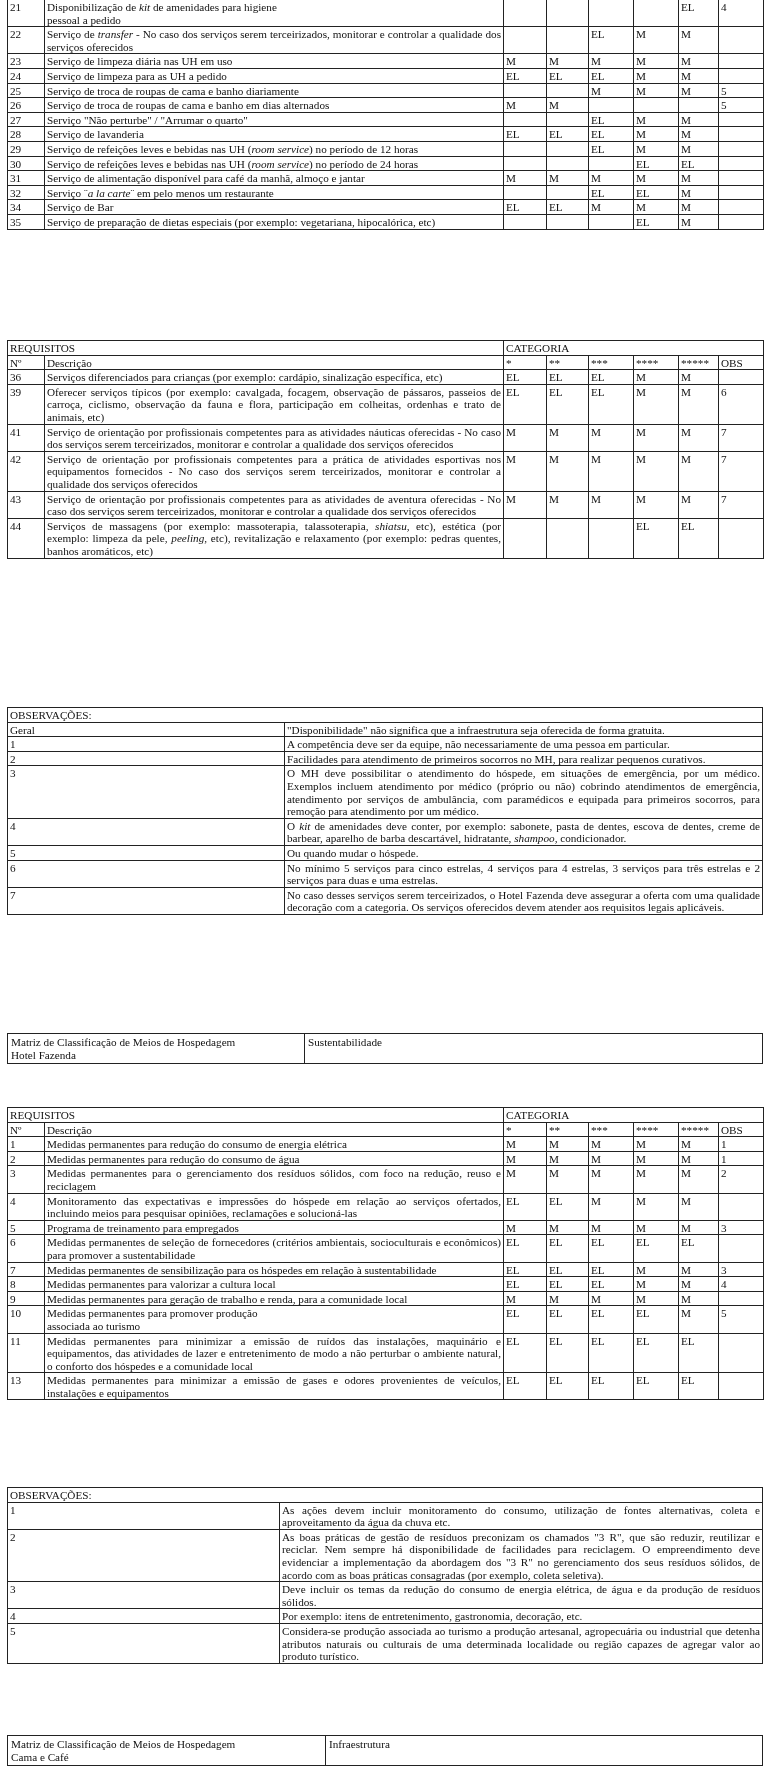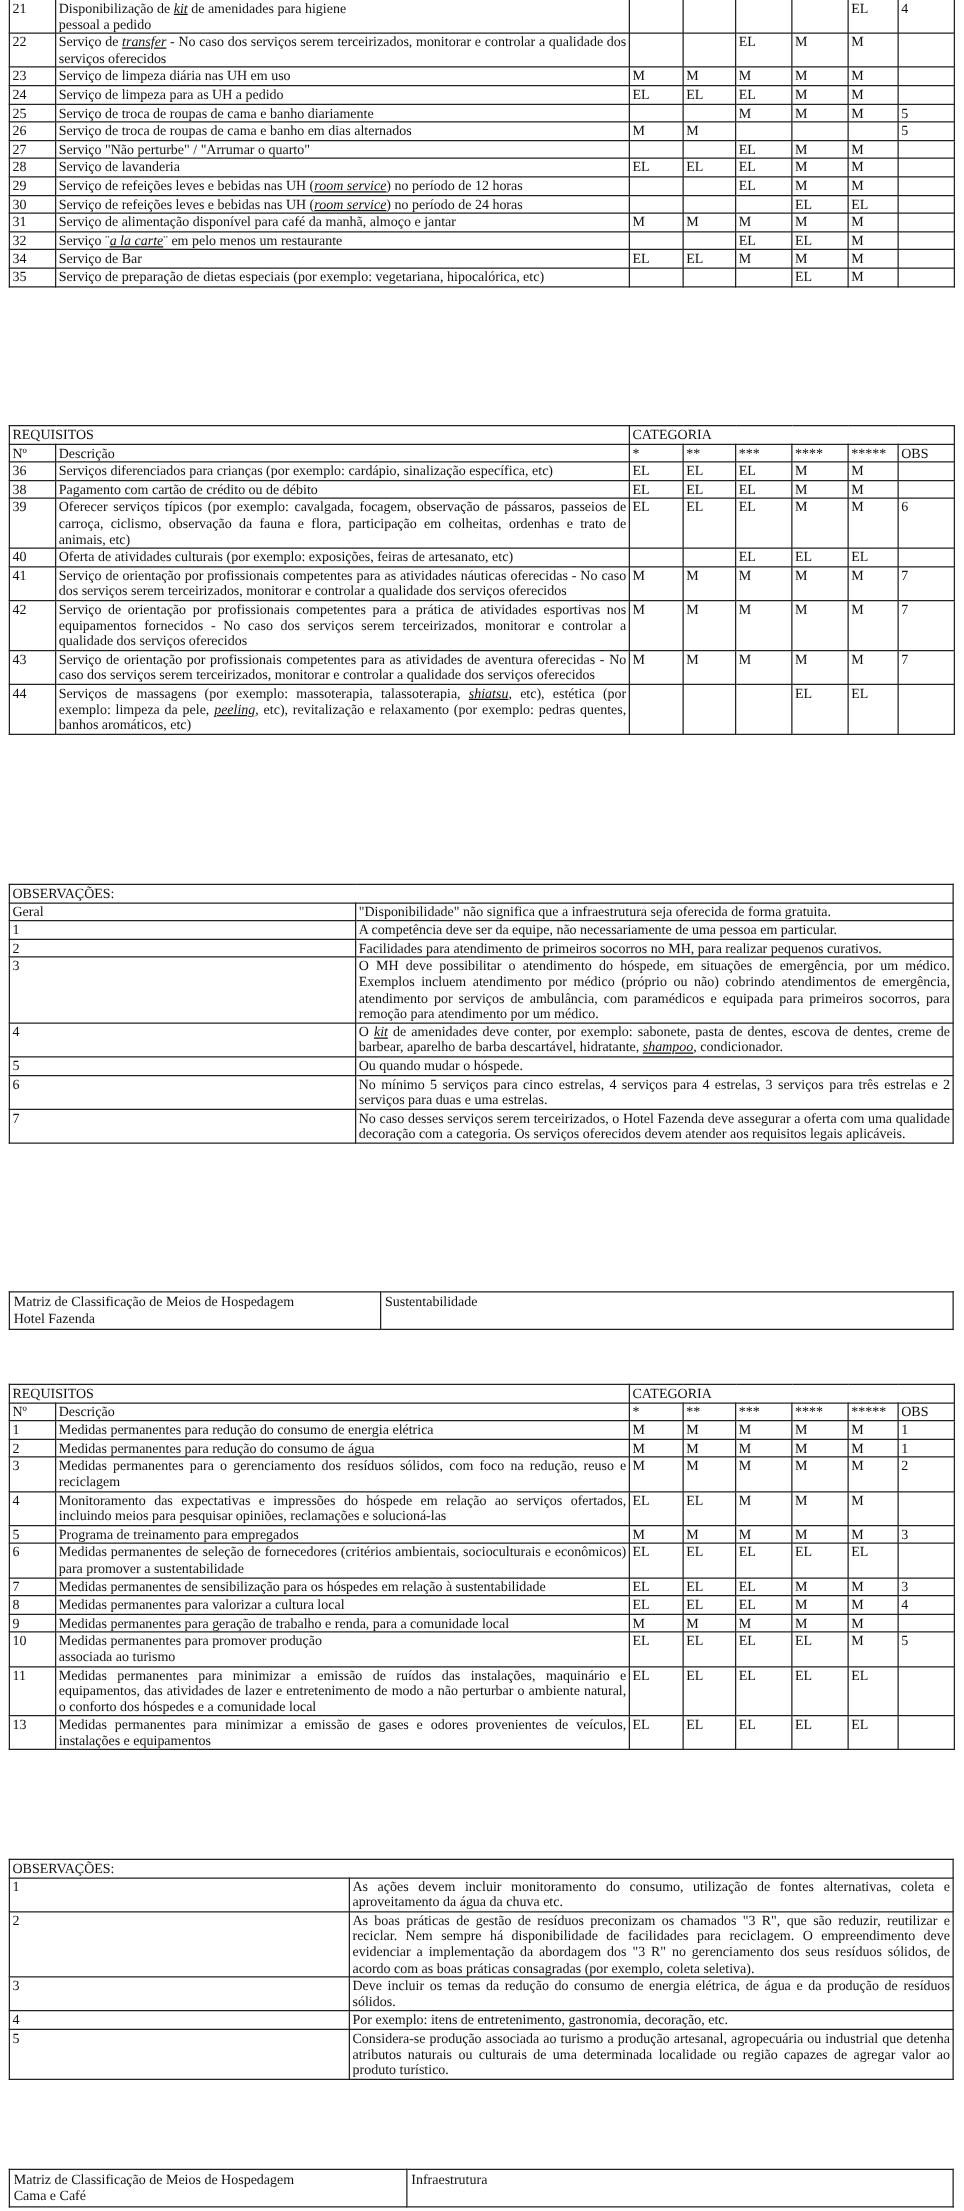--- a/index.html
+++ b/index.html
@@ -9,21 +9,21 @@
   td { border: 1px solid #222; vertical-align: top; padding: 1px 2px 0 2px; text-align: justify; }
   td.c { text-align: left; }
   col.no { width: 37px; }
   col.desc { width: 459px; }
   col.s1 { width: 43px; }
   col.s2 { width: 42px; }
   col.s3 { width: 45px; }
   col.s4 { width: 45px; }
   col.s5 { width: 40px; }
   col.obs { width: 45px; }
-  i { font-style: italic; text-decoration: underline; }
+  i { font-style: italic; }
   .box td { padding: 2px 3px; margin-left: 24px; }
 </style>
 </head>
 <body>
 
 <table id="t1" style="top:-1px;padding-left:32px;">
   <colgroup>
       <col class="no">
       <col class="desc">
       <col class="s1">
@@ -209,48 +209,28 @@
         <td class="c">36</td>
         <td>Serviços diferenciados para crianças (por exemplo: cardápio, sinalização específica, etc)</td>
         <td class="c">EL</td>
         <td class="c">EL</td>
         <td class="c">EL</td>
         <td class="c">M</td>
         <td class="c">M</td>
         <td class="c"></td>
       </tr>
       <tr>
-        <td class="c">38</td>
-        <td>Pagamento com cartão de crédito ou de débito</td>
-        <td class="c">EL</td>
-        <td class="c">EL</td>
-        <td class="c">EL</td>
-        <td class="c">M</td>
-        <td class="c">M</td>
-        <td class="c"></td>
-      </tr>
-      <tr>
         <td class="c">39</td>
         <td>Oferecer serviços típicos (por exemplo: cavalgada, focagem, observação de pássaros, passeios de carroça, ciclismo, observação da fauna e flora, participação em colheitas, ordenhas e trato de animais, etc)</td>
         <td class="c">EL</td>
         <td class="c">EL</td>
         <td class="c">EL</td>
         <td class="c">M</td>
         <td class="c">M</td>
         <td class="c">6</td>
-      </tr>
-      <tr>
-        <td class="c">40</td>
-        <td>Oferta de atividades culturais (por exemplo: exposições, feiras de artesanato, etc)</td>
-        <td class="c"></td>
-        <td class="c"></td>
-        <td class="c">EL</td>
-        <td class="c">EL</td>
-        <td class="c">EL</td>
-        <td class="c"></td>
       </tr>
       <tr>
         <td class="c">41</td>
         <td>Serviço de orientação por profissionais competentes para as atividades náuticas oferecidas - No caso dos serviços serem terceirizados, monitorar e controlar a qualidade dos serviços oferecidos</td>
         <td class="c">M</td>
         <td class="c">M</td>
         <td class="c">M</td>
         <td class="c">M</td>
         <td class="c">M</td>
         <td class="c">7</td>

